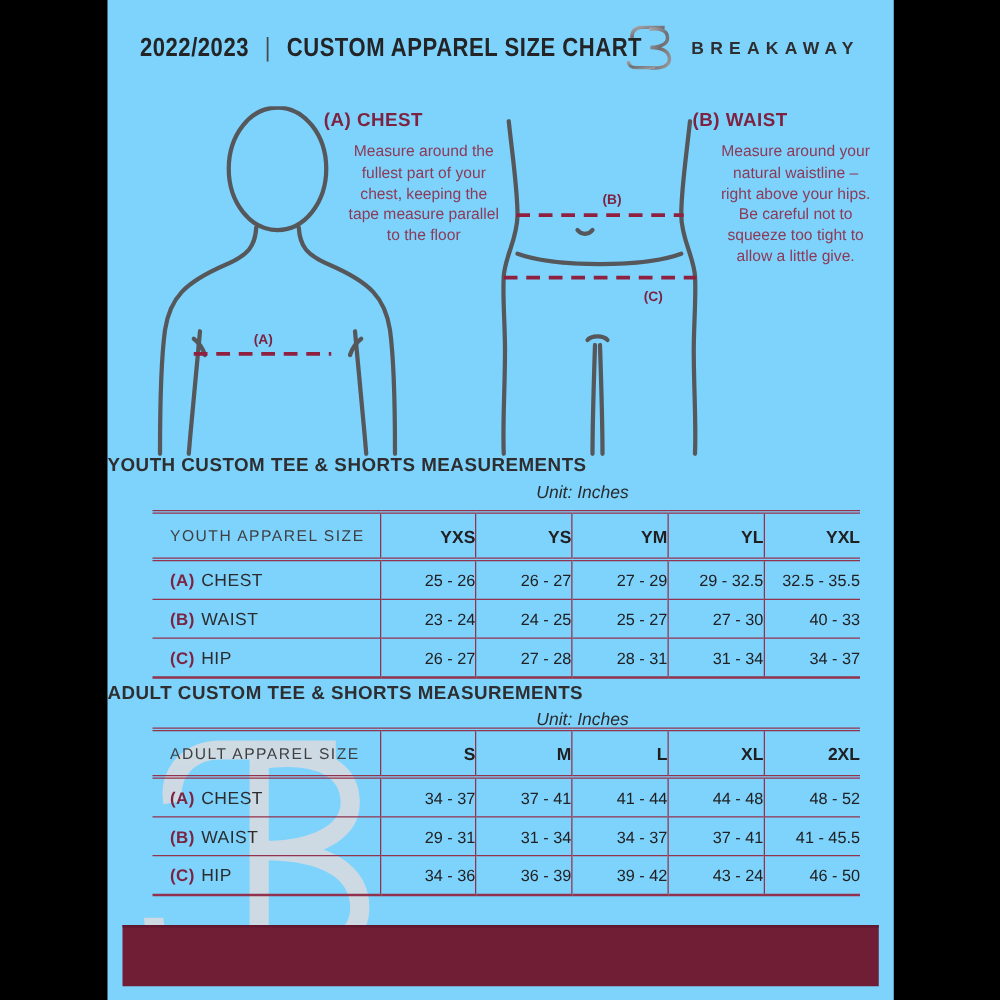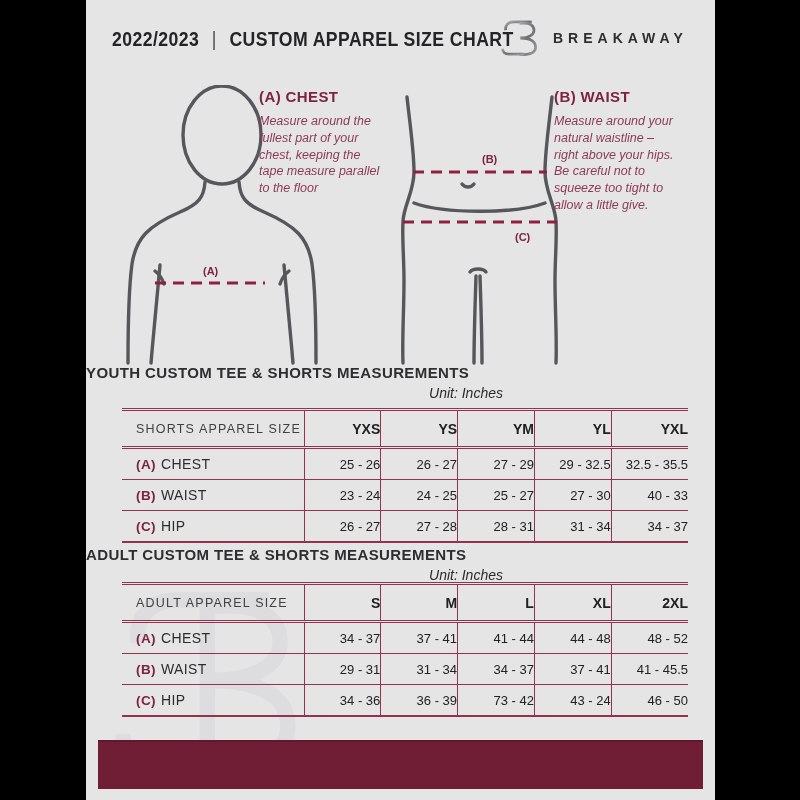--- a/index.html
+++ b/index.html
@@ -2,39 +2,39 @@
 <html><head>
 <meta charset="utf-8">
 <style>
   html,body{margin:0;padding:0;}
   body{
     width:800px;height:800px;background:#000;position:relative;overflow:hidden;
     font-family:"Liberation Sans",sans-serif;
   }
   .page{
     position:absolute;left:86px;top:0;width:629px;height:800px;
-    background:#e5e5e5;overflow:hidden;
+    background:#7dd3fc;overflow:hidden;
   }
   
   .title-row{
     position:absolute;left:26px;top:27px;white-space:nowrap;
     font-size:21px;font-weight:800;color:#242426;letter-spacing:.5px;
     transform:scaleX(.84);transform-origin:left center;
   }
   .title-row .pipe{font-weight:300;color:#4a4a4c;margin:0 15px;}
   .brand{
     position:absolute;left:412px;top:15px;display:flex;align-items:center;gap:9px;
   }
   .brand-name{font-size:14px;font-weight:700;letter-spacing:5px;color:#2e2e30;}
   
   .instr{position:absolute;}
   .instr-heading{font-size:15px;font-weight:800;color:#7d2342;letter-spacing:.4px;}
   .instr-body{
-    margin-top:8px;font-size:12.5px;font-style:italic;color:#8c3a57;
-    line-height:1.34;white-space:pre-line;font-weight:500;
+    margin-top:8px;font-size:12.5px;color:#8c3a57;
+    line-height:1.34;white-space:pre-line;font-weight:500;text-align:center;
   }
   #instr-chest{left:173px;top:88px;width:160px;}
   #instr-waist{left:468px;top:88px;width:165px;}
   #instr-hips{left:468px;top:222px;width:165px;}
   
   .figure{position:absolute;}
   #figure-upper{left:32px;top:85px;}
   #figure-lower{left:306px;top:95px;}
   .figure path,.figure ellipse{fill:none;stroke:#56575b;stroke-width:3.4;stroke-linecap:round;}
   .figure .dash{stroke:#8f2040;stroke-width:3;stroke-dasharray:11 7;stroke-linecap:butt;}
@@ -158,21 +158,21 @@
     <colgroup>
         <col class="c-label">
         <col>
         <col>
         <col>
         <col>
         <col>
       </colgroup>
     <thead>
       <tr>
-        <th class="row-head">SHORTS APPAREL SIZE</th>
+        <th class="row-head">YOUTH APPAREL SIZE</th>
         <th class="size-head">YXS</th>
         <th class="size-head">YS</th>
         <th class="size-head">YM</th>
         <th class="size-head">YL</th>
         <th class="size-head">YXL</th>
       </tr>
     </thead>
     <tbody>
       <tr>
         <td class="row-label"><span class="pfx">(A)</span><span>CHEST</span></td>
@@ -244,21 +244,21 @@
         <td>29 - 31</td>
         <td>31 - 34</td>
         <td>34 - 37</td>
         <td>37 - 41</td>
         <td>41 - 45.5</td>
       </tr>
       <tr>
         <td class="row-label"><span class="pfx">(C)</span><span>HIP</span></td>
         <td>34 - 36</td>
         <td>36 - 39</td>
-        <td>73 - 42</td>
+        <td>39 - 42</td>
         <td>43 - 24</td>
         <td>46 - 50</td>
       </tr>
     </tbody>
   </table>
 
   <div class="footer-bar"></div>
 </div>
 
 </body></html>

